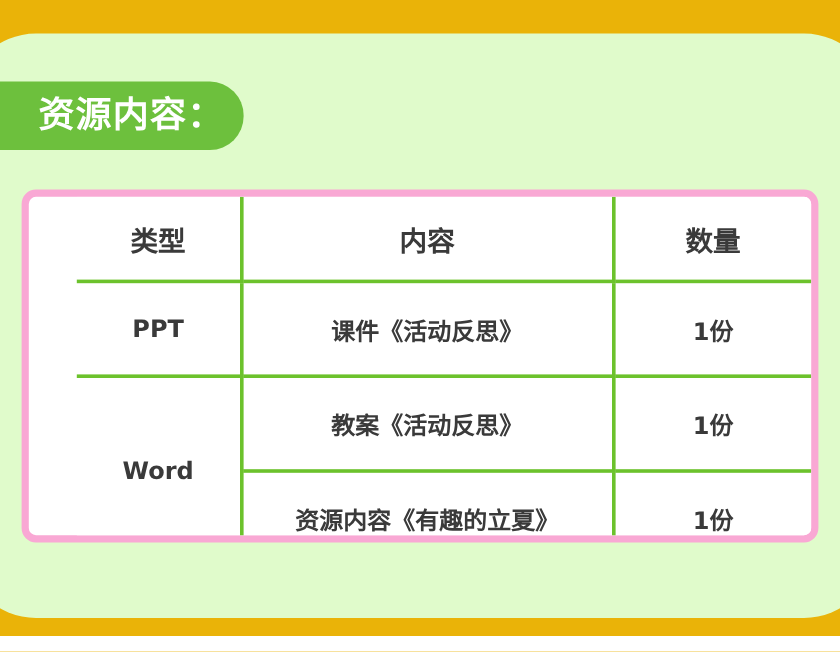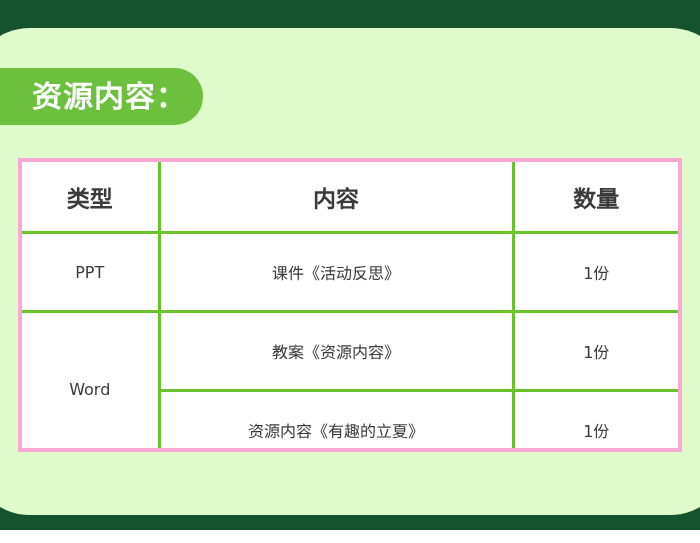--- a/index.html
+++ b/index.html
@@ -12,21 +12,21 @@
     height: 543px;
     background: #ffffff;
     font-family: "DejaVu Sans", "Liberation Sans", sans-serif;
     overflow: hidden;
   }
 
   #stage {
     position: relative;
     width: 700px;
     height: 530px;
-    background: #14532d;
+    background: #eab308;
   }
 
   
   .panel {
     position: absolute;
     left: -30px;
     top: 28px;
     width: 760px;
     height: 487px;
     background: #E0FBCB;
@@ -58,25 +58,26 @@
   }
 
   
   .resource-table {
     position: absolute;
     left: 18px;
     top: 158px;
     width: 664px;
     height: 294px;
     background: #ffffff;
-    border: 4px solid #f9a8d4;
-    border-radius: 0;
+    border: 6px solid #f9a8d4;
+    border-radius: 12px;
     box-sizing: border-box;
     border-collapse: separate;
     overflow: hidden;
+    padding-left: 40px;
   }
 
   table.grid {
     width: 100%;
     height: 100%;
     border-collapse: collapse;
     table-layout: fixed;
   }
 
   table.grid th,
@@ -97,22 +98,22 @@
 
   .col-type  { width: 137px; }
   .col-qty   { width: 165px; }
 
   table.grid th {
     font-size: 23px;
     font-weight: bold;
     height: 67px;
   }
   table.grid td {
-    font-size: 16px;
-    font-weight: normal;
+    font-size: 20px;
+    font-weight: bold;
     height: 74px;
   }
   td.type-cell {
     font-size: 19px;
   }
   td.content-cell {
     font-size: 21px;
   }
   td.qty-cell {
     font-size: 19px;
@@ -144,21 +145,21 @@
         </tr>
       </thead>
       <tbody>
         <tr>
           <td class="type-cell" rowspan="1">PPT</td>
           <td class="content-cell">课件《活动反思》</td>
           <td class="qty-cell">1份</td>
         </tr>
         <tr>
           <td class="type-cell" rowspan="2">Word</td>
-          <td class="content-cell">教案《资源内容》</td>
+          <td class="content-cell">教案《活动反思》</td>
           <td class="qty-cell">1份</td>
         </tr>
         <tr>
           <td class="content-cell">资源内容《有趣的立夏》</td>
           <td class="qty-cell">1份</td>
         </tr>
       </tbody>
     </table>
   </div>
 

